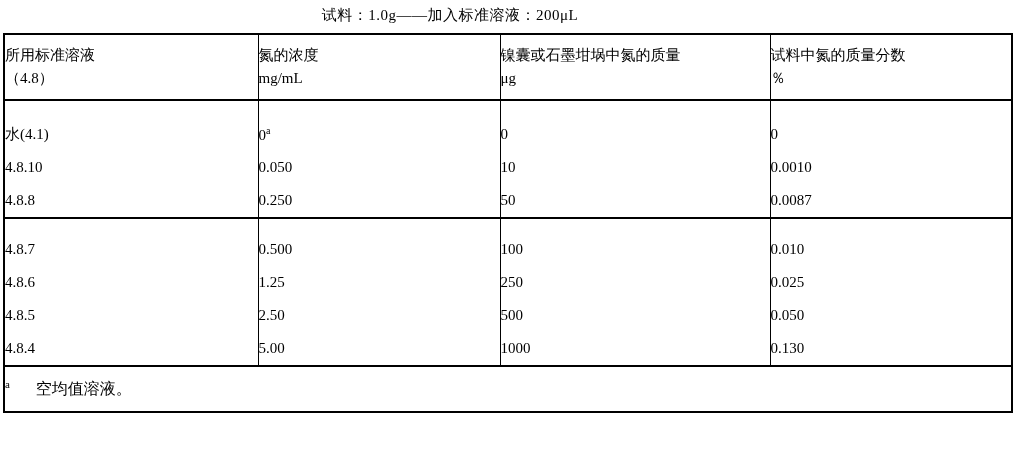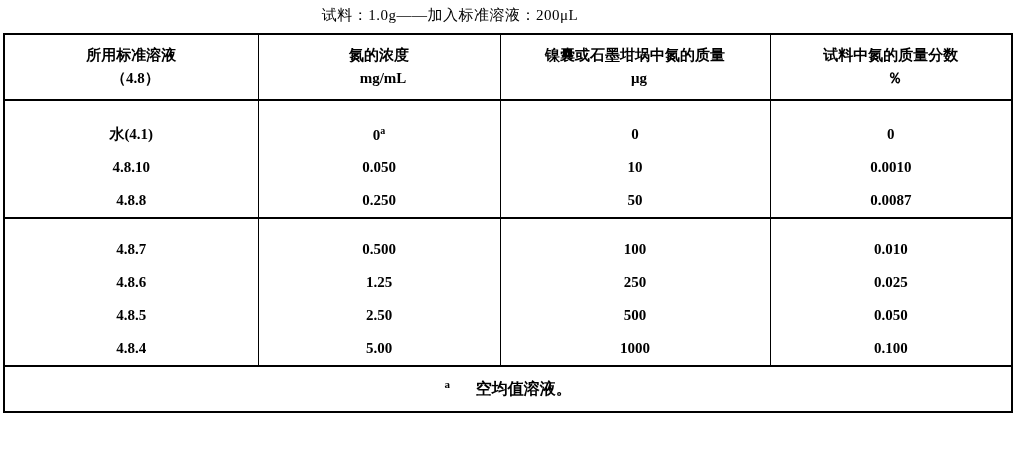--- a/index.html
+++ b/index.html
@@ -30,38 +30,38 @@
   }
   table.data {
     border-collapse: collapse;
     width: 1008px;
     margin: 0 3px;
     table-layout: fixed;
   }
   table.data td, table.data th {
     border: 1px solid #000000;
     padding: 0;
-    font-weight: bold;
-    text-align: center;
+    font-weight: normal;
+    text-align: left;
     vertical-align: middle;
     font-size: 15px;
   }
   table.data {
     border-top: 2px solid #000000;
     border-bottom: 2px solid #000000;
     border-left: 2px solid #000000;
     border-right: 2px solid #000000;
   }
   .hdr-cell {
     height: 64px;
     line-height: 1.55;
     border-bottom: 2px solid #000000 !important;
   }
   .hdr-cell .l1 { display: block; }
-  .hdr-cell .l2 { display: block; margin-left: 8px; }
+  .hdr-cell .l2 { display: block; }
   .body-cell {
     height: 33px;
     border-top: none !important;
     border-bottom: none !important;
   }
   .grp-last .body-cell {
     border-bottom: 2px solid #000000 !important;
   }
   .grp-first .body-cell {
     border-top: none !important;
@@ -180,21 +180,21 @@
       <tr>
         <td class="body-cell">4.8.5</td>
         <td class="body-cell">2.50</td>
         <td class="body-cell">500</td>
         <td class="body-cell">0.050</td>
       </tr>
       <tr class="grp-last">
         <td class="body-cell">4.8.4</td>
         <td class="body-cell">5.00</td>
         <td class="body-cell">1000</td>
-        <td class="body-cell">0.100</td>
+        <td class="body-cell">0.130</td>
       </tr>
 
       <tr class="footnote-row">
         <td colspan="4">
           <span class="footnote-mark">a</span>
           <span class="footnote-text">空均值溶液。</span>
         </td>
       </tr>
 
     </tbody>

